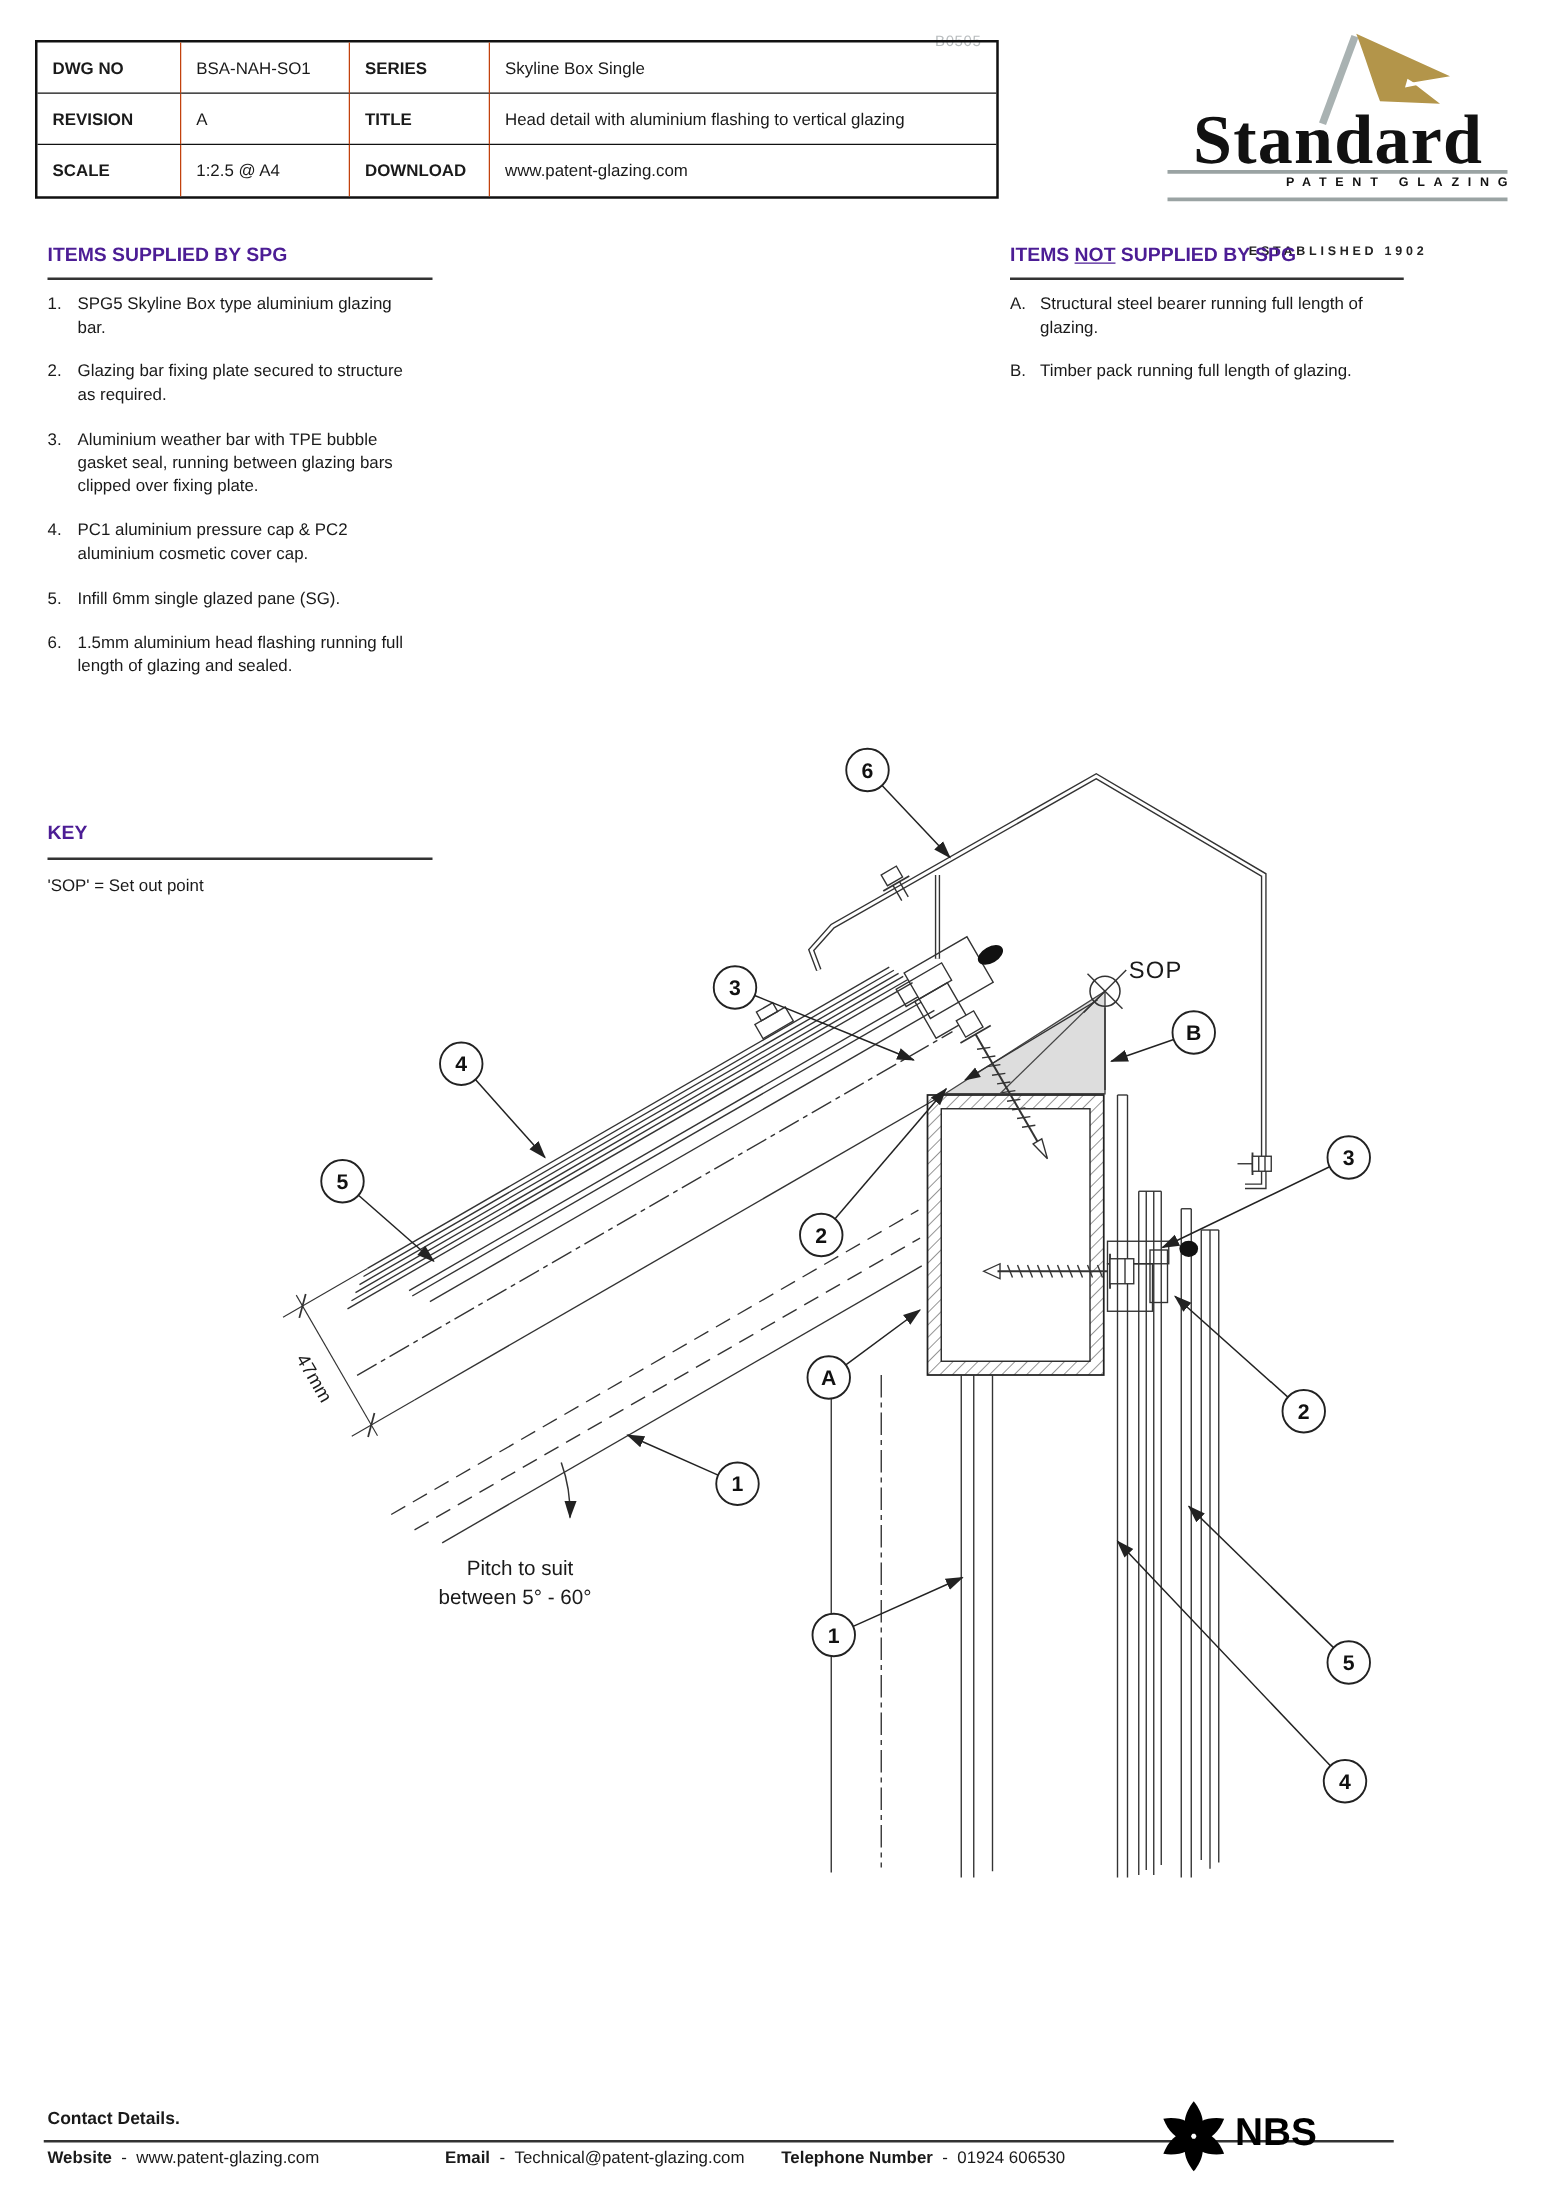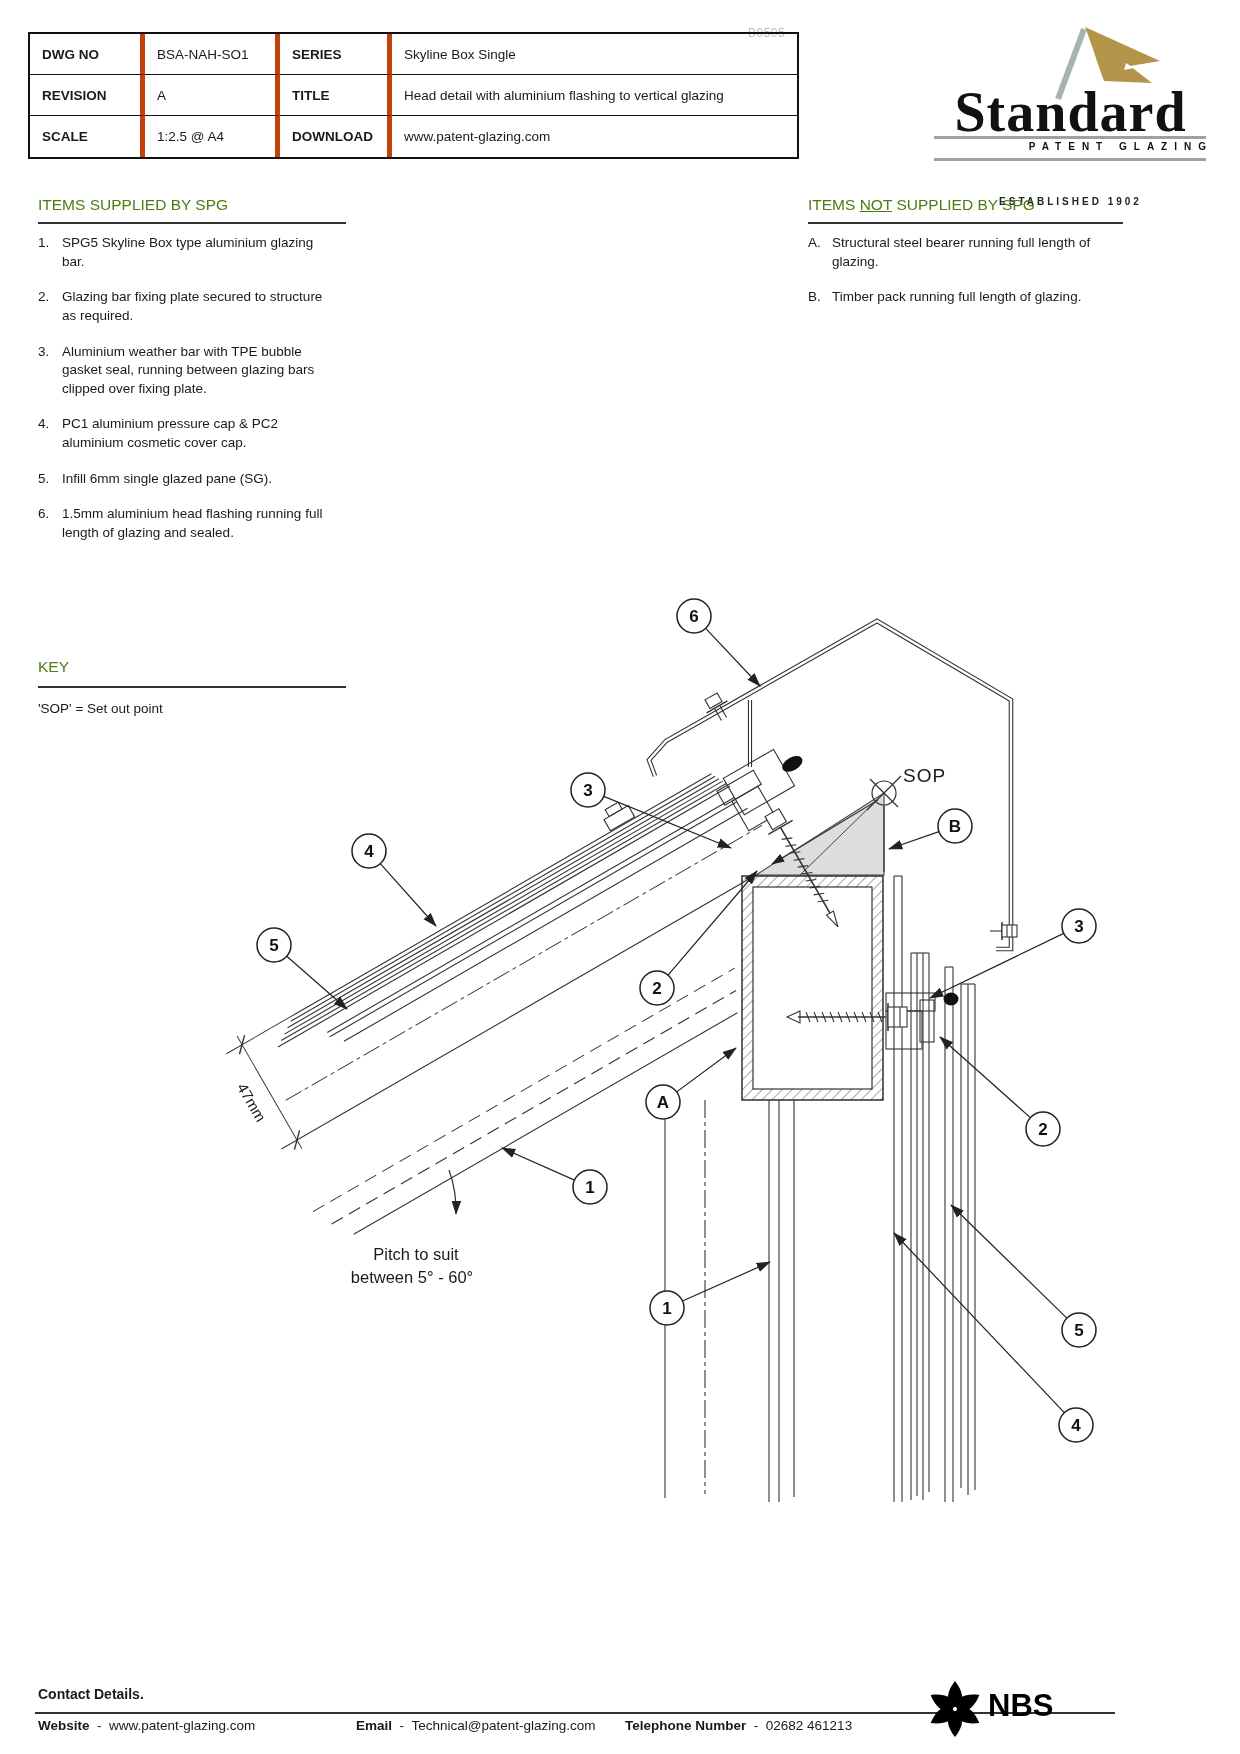--- a/index.html
+++ b/index.html
@@ -1,39 +1,39 @@
 <!DOCTYPE html>
 <html><head>
 <meta charset="utf-8">
 <style>
   html,body{margin:0;padding:0;background:#fff;}
   .page{position:relative;width:1240px;height:1754px;background:#fff;overflow:hidden;
         font-family:"Liberation Sans",sans-serif;color:#1a1a1a;}
   
   .meta-table{position:absolute;left:28px;top:32px;width:767px;border:2px solid #111;
               display:grid;grid-template-columns:115px 135px 112px 405px;grid-auto-rows:41px;}
-  .meta-cell{border-right:5px solid #c2410c;border-bottom:1px solid #111;display:flex;align-items:center;
+  .meta-cell{border-right:1px solid #c2410c;border-bottom:1px solid #111;display:flex;align-items:center;
              padding-left:12px;font-size:13.5px;white-space:nowrap;overflow:hidden;}
   .meta-cell.last{border-right:none;}
   .meta-cell.bottomrow{border-bottom:none;}
   .meta-label{font-weight:bold;}
   .watermark{position:absolute;left:748px;top:26px;font-size:12px;color:#b9bdbf;letter-spacing:.5px;}
   
   .logo{position:absolute;left:928px;top:22px;width:285px;height:145px;}
   .logo-name{position:absolute;left:0px;top:58px;width:285px;text-align:center;
              font-family:"Liberation Serif",serif;font-weight:bold;font-size:56px;color:#111;letter-spacing:1px;}
   .logo-rule1{position:absolute;left:6px;top:114px;width:272px;height:3px;background:#9aa3a3;}
   .logo-sub{position:absolute;left:0;top:119px;width:285px;text-align:right;font-size:10px;font-weight:bold;
             letter-spacing:7px;color:#111;}
   .logo-rule2{position:absolute;left:6px;top:136px;width:272px;height:3px;background:#9aa3a3;}
   .logo-est{position:absolute;left:0;top:142px;width:285px;text-align:center;font-size:10px;font-weight:bold;
             letter-spacing:3px;color:#222;margin-top:32px;}
   .logo-flag{position:absolute;left:120px;top:-1px;width:160px;height:80px;}
   
-  .section-head{position:absolute;font-size:15.5px;font-weight:normal;color:#4d7c0f;white-space:nowrap;}
+  .section-head{position:absolute;font-size:15.5px;font-weight:bold;color:#4c1d95;white-space:nowrap;}
   .rule{position:absolute;height:1.5px;background:#333;}
   .itemlist{position:absolute;font-size:13.5px;line-height:1.38;}
   .item{display:flex;margin-bottom:17px;}
   .item-no{width:24px;flex:0 0 24px;}
   .item-text{flex:1;}
   .u{text-decoration:underline;}
   
   .contact-head{position:absolute;left:38px;top:1686px;font-size:14px;font-weight:bold;}
   .contact-row{position:absolute;left:0;top:1718px;width:1240px;font-size:13.5px;}
   .c-lab{font-weight:bold;}
@@ -329,21 +329,21 @@
         <circle cx="1076" cy="1425" r="17" fill="#fff" stroke="#222" stroke-width="1.5"></circle>
         <text x="1076" y="1431" text-anchor="middle" font-size="17" font-weight="bold" fill="#111">4</text>
       </g>
   </svg>
 
   <div class="contact-head">Contact Details.</div>
   <div class="rule" style="left:35px;top:1712px;width:1080px;height:2px;"></div>
   <div class="contact-row">
     <span class="cw"><span class="c-lab">Website</span>&nbsp;&nbsp;<span>-</span>&nbsp;&nbsp;<span>www.patent-glazing.com</span></span>
     <span class="ce"><span class="c-lab">Email</span>&nbsp;&nbsp;<span>-</span>&nbsp;&nbsp;<span>Technical@patent-glazing.com</span></span>
-    <span class="ct"><span class="c-lab">Telephone Number</span>&nbsp;&nbsp;<span>-</span>&nbsp;&nbsp;<span>02682 461213</span></span>
+    <span class="ct"><span class="c-lab">Telephone Number</span>&nbsp;&nbsp;<span>-</span>&nbsp;&nbsp;<span>01924 606530</span></span>
   </div>
 
   <div class="nbs">
     <svg width="62" height="66" viewBox="-32 -33 64 66">
       <g fill="#000">
         <path d="M0,-29 C8,-19 10,-8 4,-2 L-4,-2 C-10,-8 -8,-19 0,-29 Z"></path>
         <path d="M0,-29 C8,-19 10,-8 4,-2 L-4,-2 C-10,-8 -8,-19 0,-29 Z" transform="rotate(60)"></path>
         <path d="M0,-29 C8,-19 10,-8 4,-2 L-4,-2 C-10,-8 -8,-19 0,-29 Z" transform="rotate(120)"></path>
         <path d="M0,-29 C8,-19 10,-8 4,-2 L-4,-2 C-10,-8 -8,-19 0,-29 Z" transform="rotate(180)"></path>
         <path d="M0,-29 C8,-19 10,-8 4,-2 L-4,-2 C-10,-8 -8,-19 0,-29 Z" transform="rotate(240)"></path>

